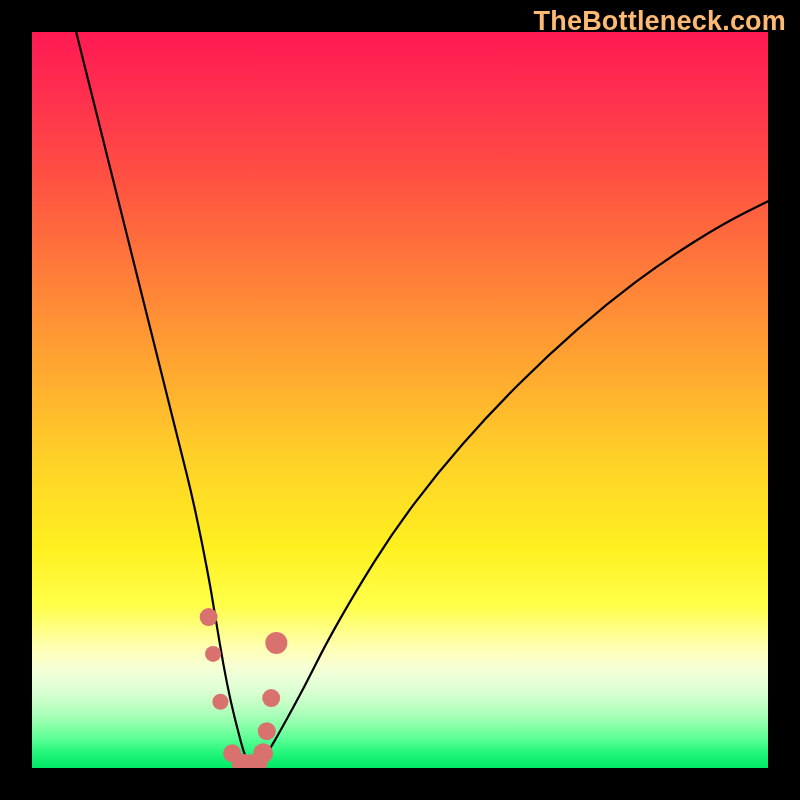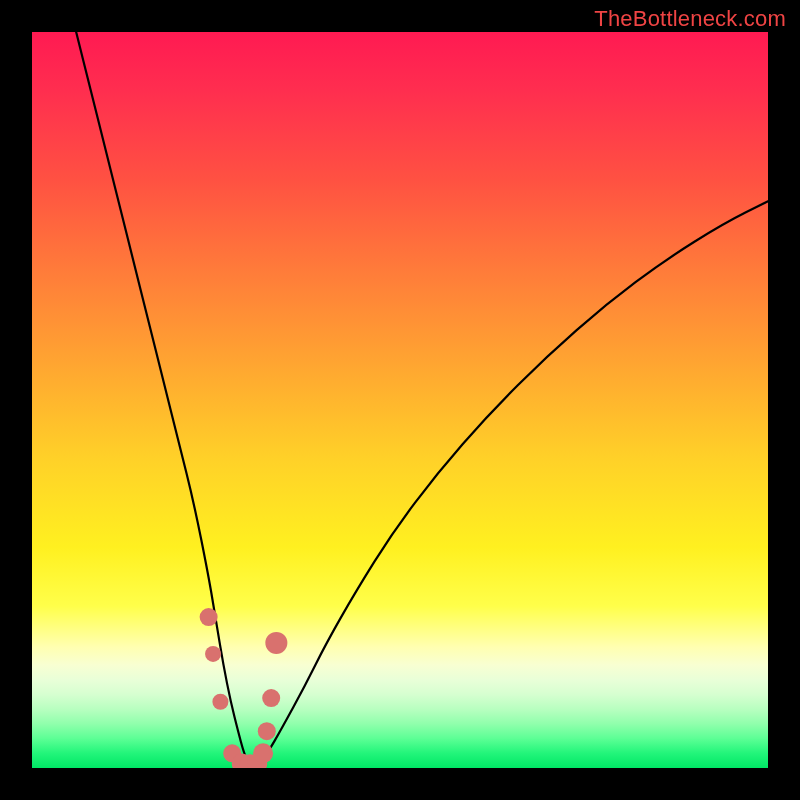--- a/index.html
+++ b/index.html
@@ -44,23 +44,23 @@
       #90ffac 94%,
       #5cff95 96%,
       #22f57a 98%,
       #00e765 100%
     );
   }
   .watermark {
     position: absolute;
     top: 6px;
     right: 14px;
-    color: #ef4444;
-    font-size: 22px;
-    font-weight: 400;
+    color: #fdba74;
+    font-size: 27px;
+    font-weight: 700;
     letter-spacing: 0.2px;
     user-select: none;
   }
   svg.overlay {
     position: absolute;
     left: 32px;
     top: 32px;
     width: 736px;
     height: 736px;
     pointer-events: none;

